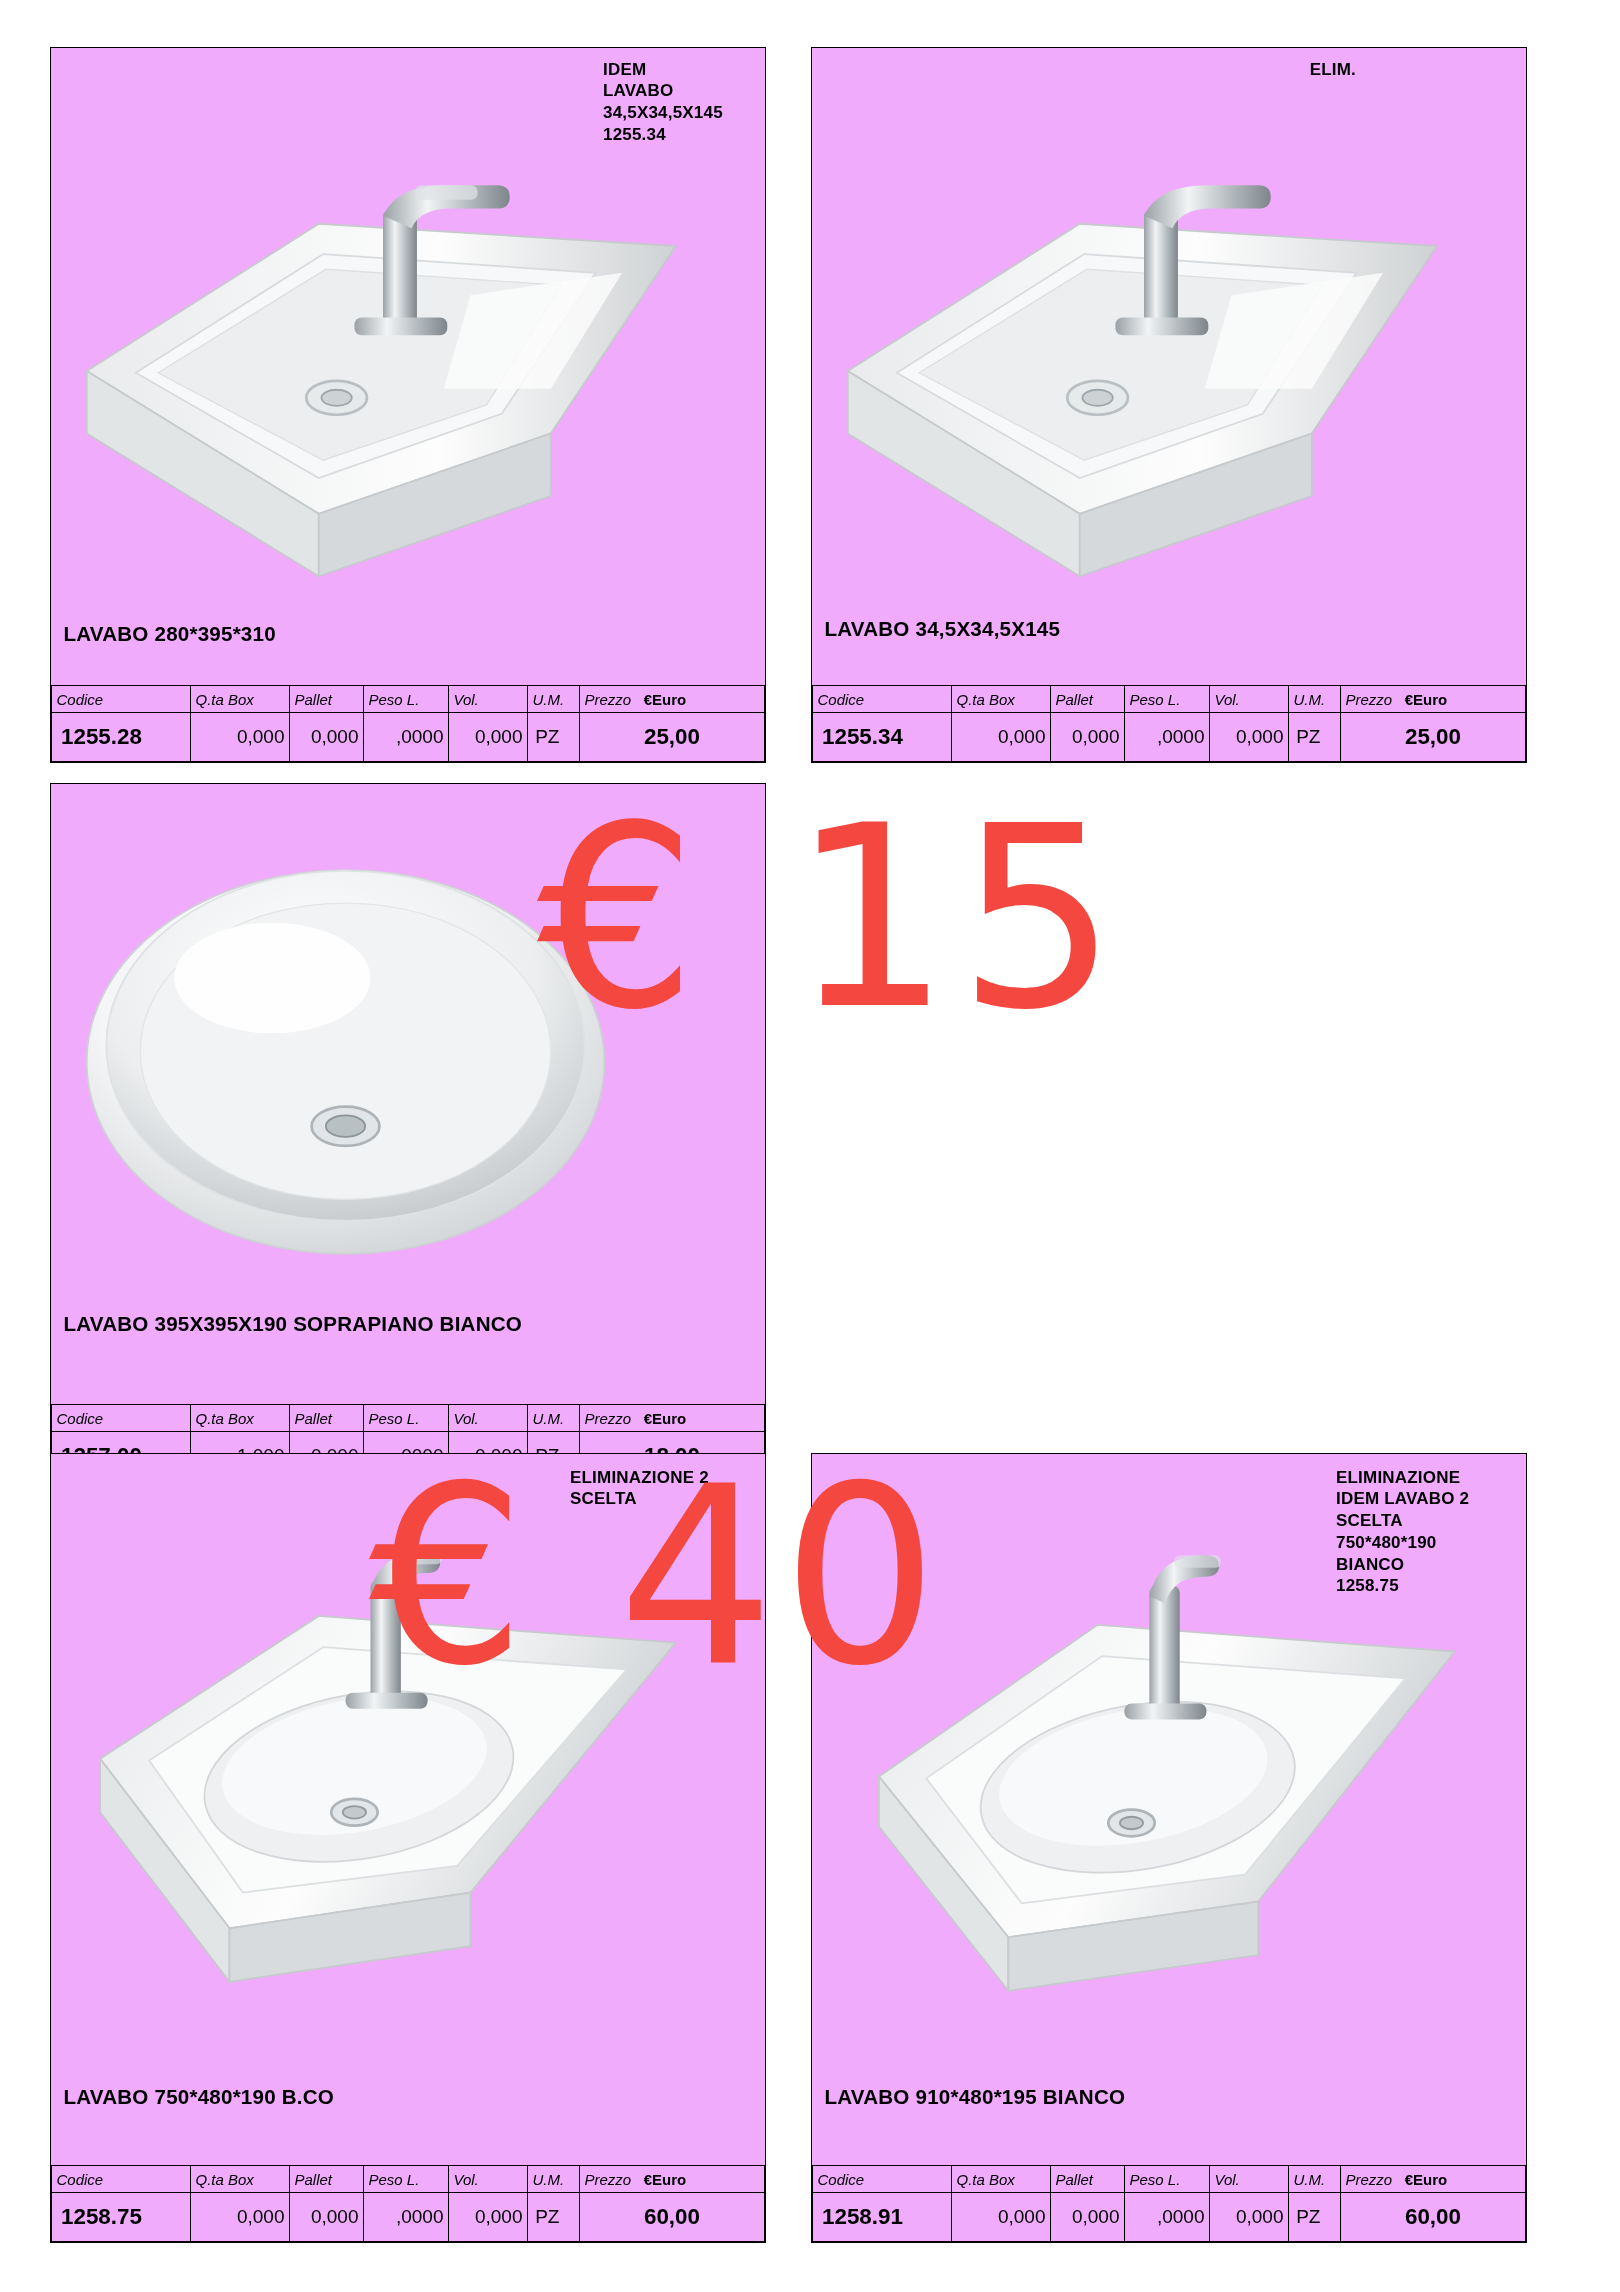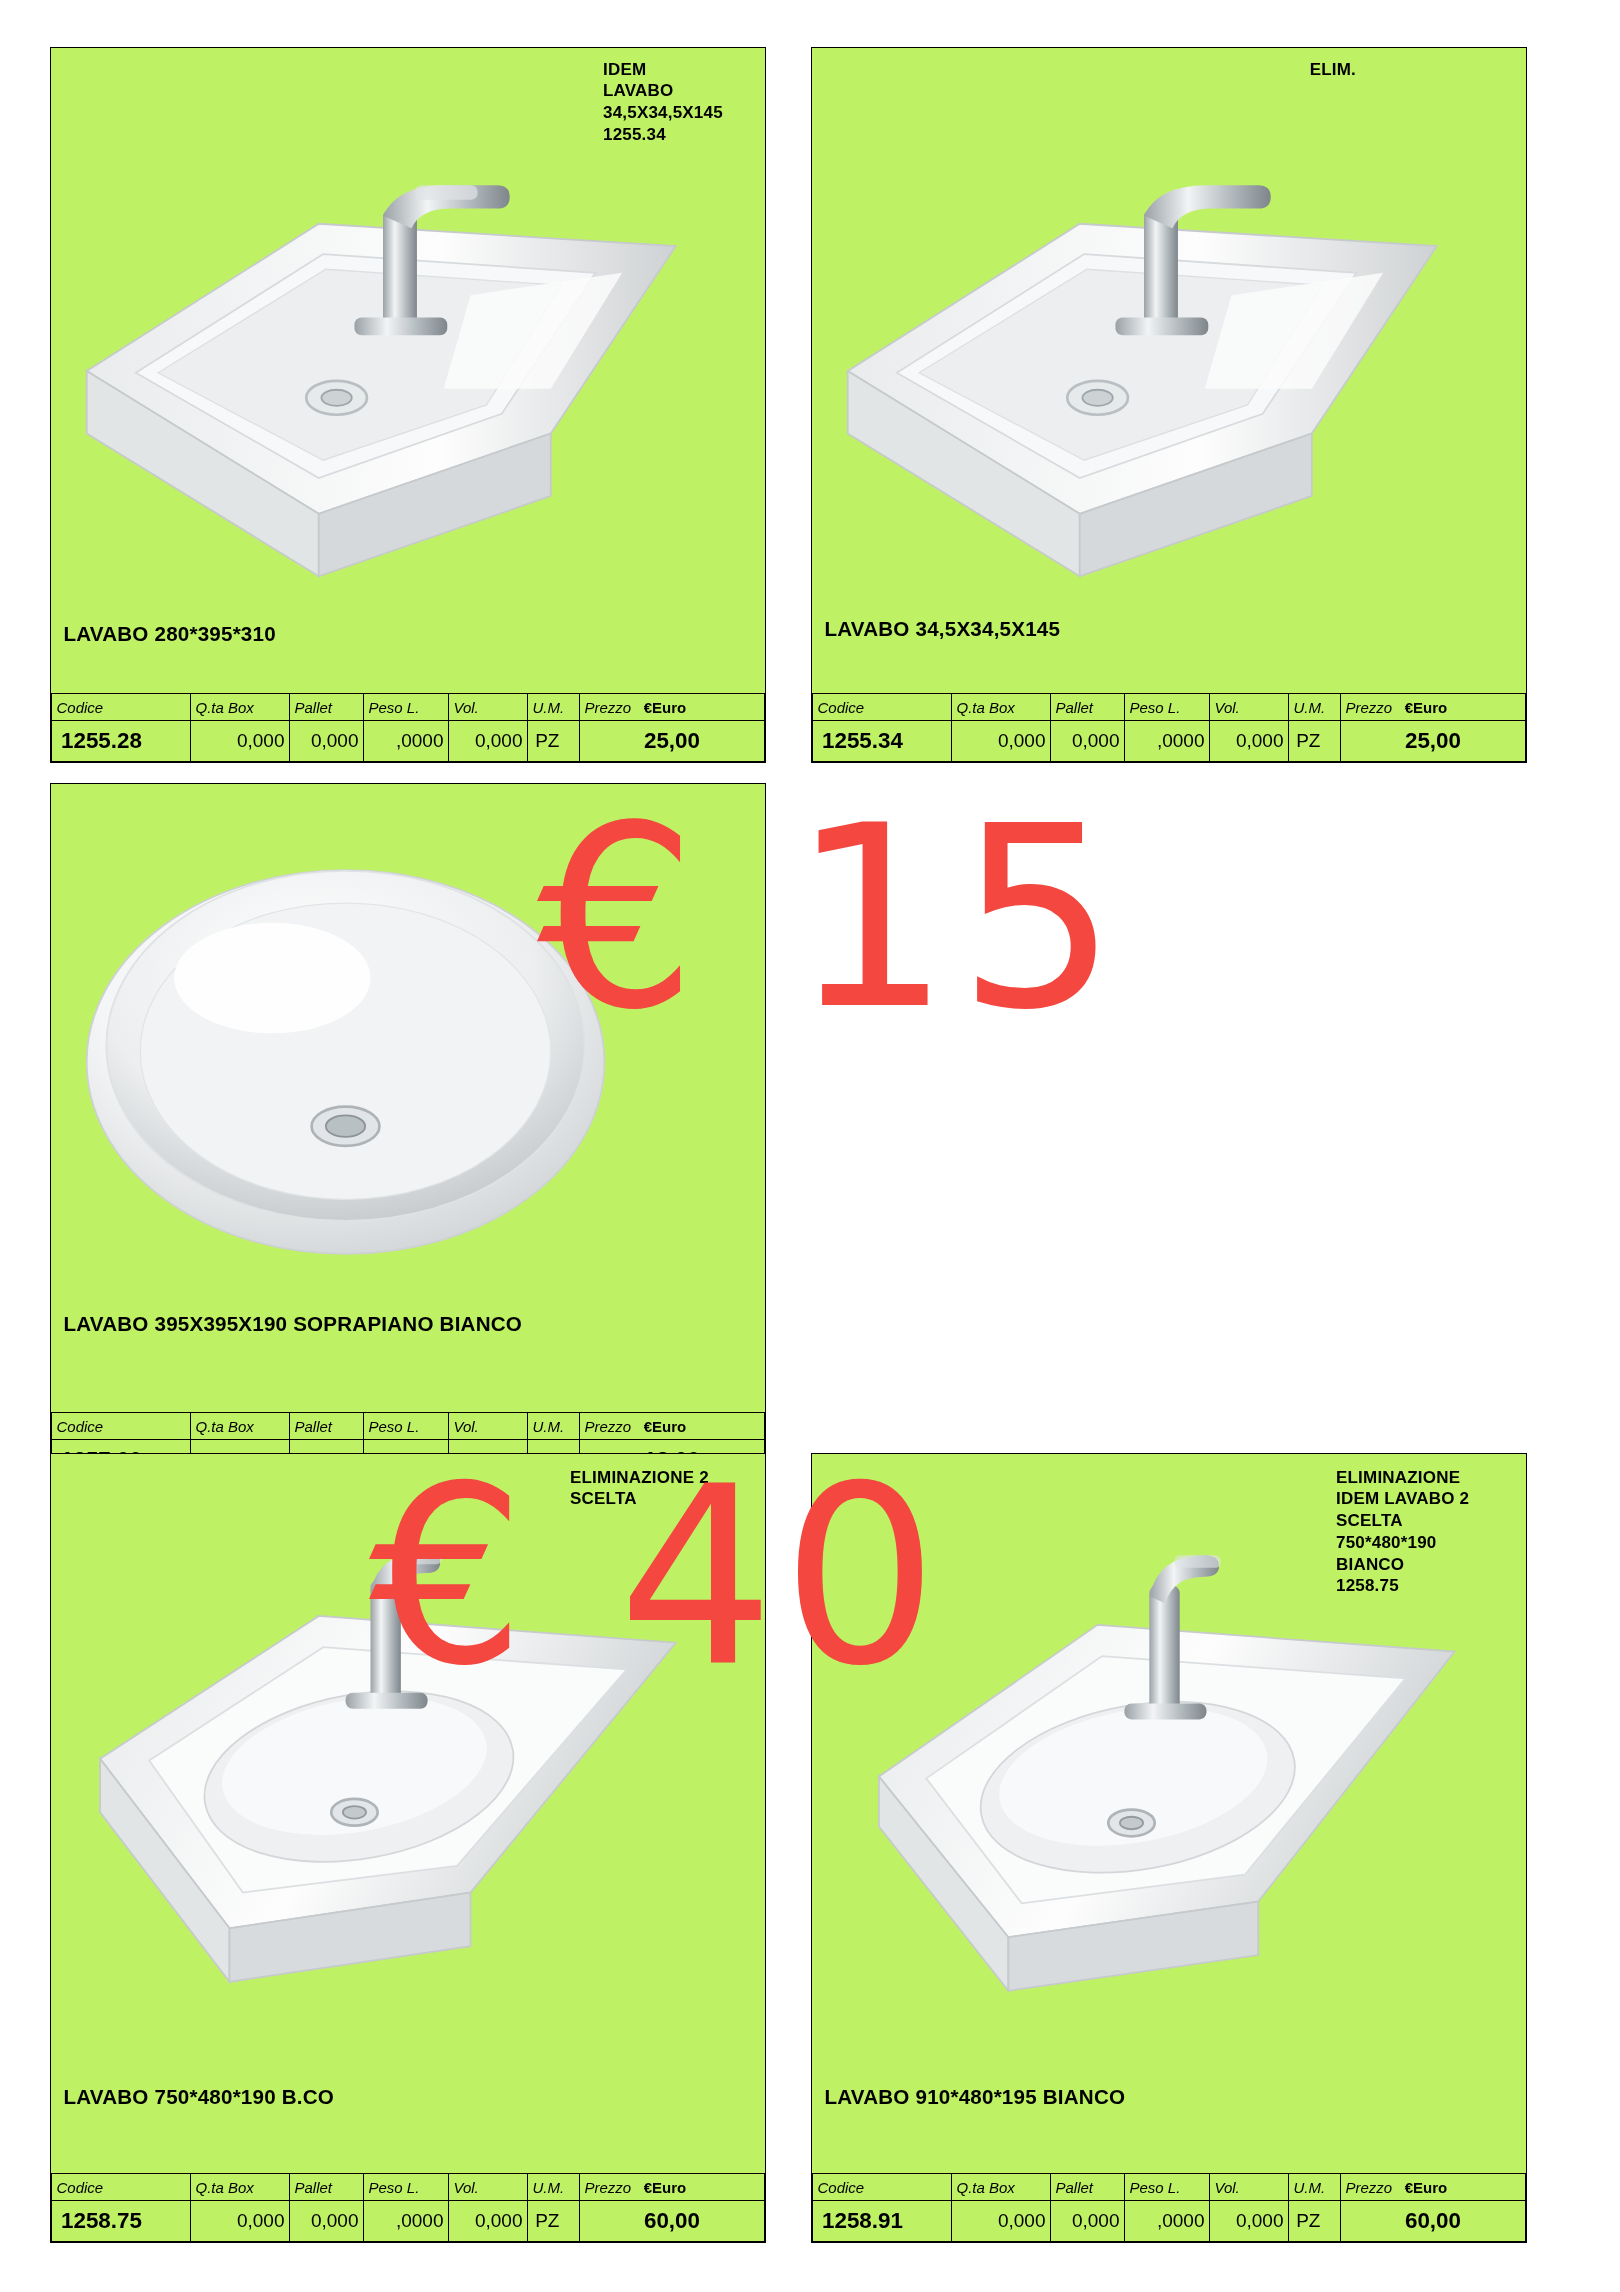--- a/index.html
+++ b/index.html
@@ -19,21 +19,21 @@
   .page {
     position: relative;
     width: 1620px;
     height: 2293px;
   }
 
   
   .card {
     position: absolute;
     border: 0.9px solid #000;
-    background: #bef264;
+    background: #f0abfc;
     box-sizing: border-box;
     overflow: hidden;
   }
 
   .card-note {
     position: absolute;
     top: 10.7px;
     right: 12.5px;
     font-size: 17px;
     font-weight: bold;
@@ -82,21 +82,21 @@
   }
   table.spec tr.head td.euro {
     font-style: italic;
   }
   table.spec tr.head td.euro b {
     font-style: normal;
   }
   table.spec tr.vals td {
     font-weight: bold;
     font-size: 19.7px;
-    height: 41px;
+    height: 49px;
   }
   table.spec tr.vals td.code {
     font-size: 22.4px;
     padding-left: 9px;
   }
   table.spec tr.vals td.num {
     text-align: right;
     font-weight: normal;
     font-size: 19px;
   }

